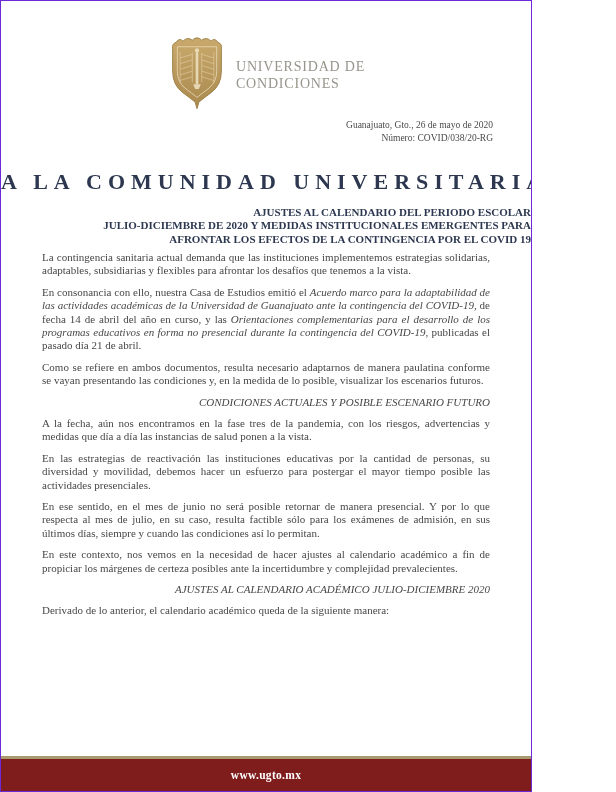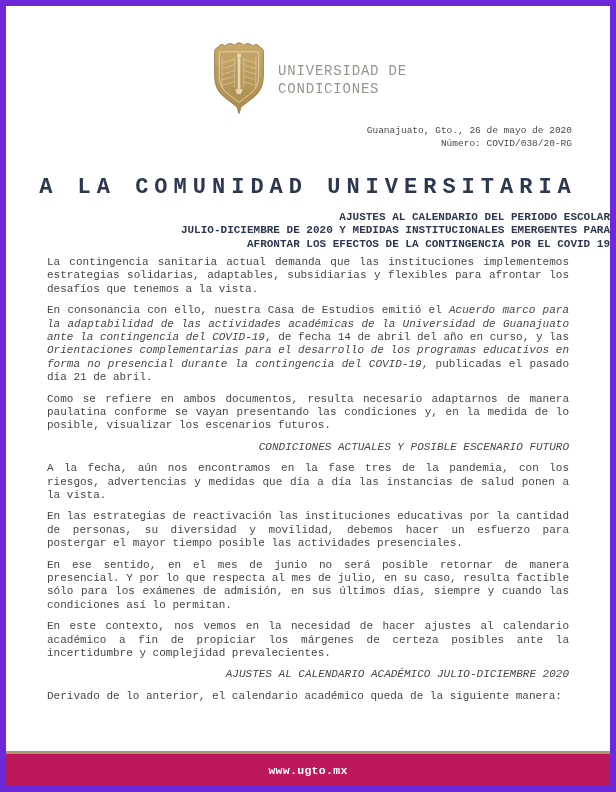--- a/index.html
+++ b/index.html
@@ -1,23 +1,23 @@
 <!DOCTYPE html>
 <html><head>
 <meta charset="utf-8">
 <style>
   html, body { margin: 0; padding: 0; background: #ffffff; }
   .page {
     position: relative;
-    width: 616px;
+    width: 532px;
     height: 792px;
     box-sizing: border-box;
-    border: 6px solid #6d28d9;
+    border: 1px solid #6d28d9;
     background: #ffffff;
-    font-family: Liberation Mono, monospace;
+    font-family: Liberation Serif, serif;
     overflow: hidden;
   }
   
   .logo-row {
     display: flex;
     justify-content: center;
     align-items: center;
     padding-top: 34px;
     gap: 9px;
   }
@@ -68,21 +68,21 @@
     text-align: right;
     margin: 10px 0 9px 0;
     color: #474747;
   }
   .content em { font-style: italic; }
   
   .footer {
     position: absolute;
     left: 0; right: 0; bottom: 0;
     height: 32px;
-    background: #be185d;
+    background: #7f1d1d;
     border-top: 3px solid #a89a6d;
     display: flex;
     align-items: center;
     justify-content: center;
   }
   .footer-url {
     color: #ffffff;
     font-weight: bold;
     font-size: 11.5px;
     letter-spacing: 0.3px;

